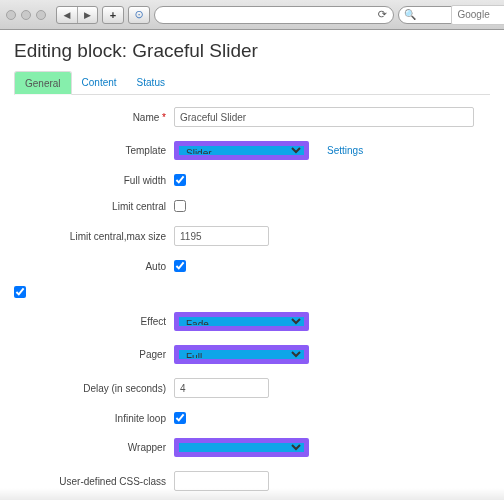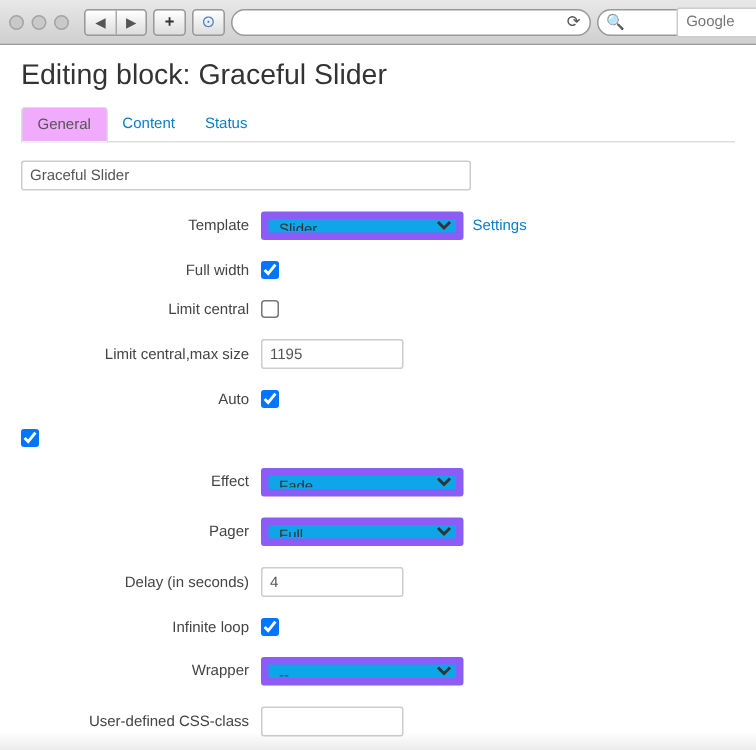--- a/index.html
+++ b/index.html
@@ -72,21 +72,21 @@
     .tabs {
       display:flex; border-bottom:1px solid #ddd;
       font-size:10px;
     }
     .tab {
       padding: 6px 10px 5px;
       color:#0b7dc7;
       cursor:pointer;
     }
     .tab.active {
-      background:#f0abfc;
+      background:#86efac;
       border: 1px solid #ddd;
       border-bottom: 1px solid #f6f6f6;
       border-top-left-radius:3px;border-top-right-radius:3px;
       margin-bottom:-1px;
       color:#555;
     }
     .form-area { padding-top: 12px; }
     .row {
       display:flex; align-items:center; margin-bottom: 14px;
     }
@@ -103,21 +103,21 @@
     }
     .wide { width: 300px; }
     .narrow { width: 95px; }
     select {
       border:5px solid #8b5cf6; border-radius:2px;
       font-size:10px; height:19px; background:#0ea5e9;
       padding: 1px 3px;
       color:#333;
     }
     .sel-med { width:135px; }
-    .link { font-size:10px; color:#0b7dc7; cursor:pointer; }
+    .link { font-size:10px; color:#0b7dc7; cursor:pointer;margin-left:12px; }
     input[type="checkbox"] { width:12px;height:12px; }
     .shadow-bottom {
       position:absolute; bottom:0; left:0; right:0; height:12px;
       background: linear-gradient(rgba(0,0,0,0), rgba(0,0,0,0.08));
     }
   </style>
 </head>
 <body>
 
 <div class="browser-chrome">
@@ -148,20 +148,21 @@
 
   <div class="tabs">
     <div class="tab active">General</div>
     <div class="tab">Content</div>
     <div class="tab">Status</div>
   </div>
 
   <div class="form-area">
 
     <div class="row">
+      <div class="label"><span>Name</span> <span class="req">*</span></div>
       <div class="field">
           <input type="text" class="wide" value="Graceful Slider" style="">
         </div>
     </div>
 
     <div class="row">
       <div class="label">Template</div>
       <div class="field">
         <select class="sel-med"><option>Slider</option></select>
         <span class="link">Settings</span>

